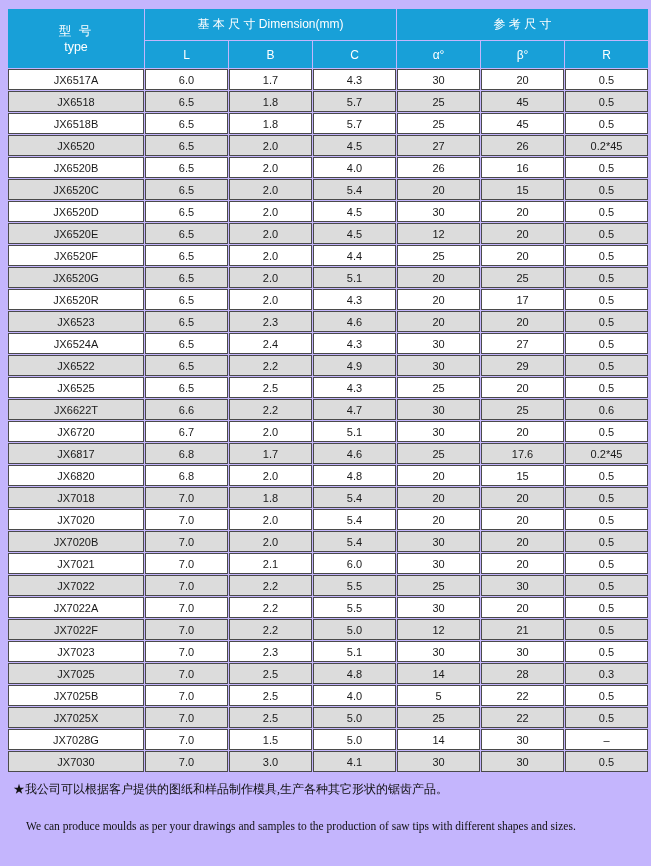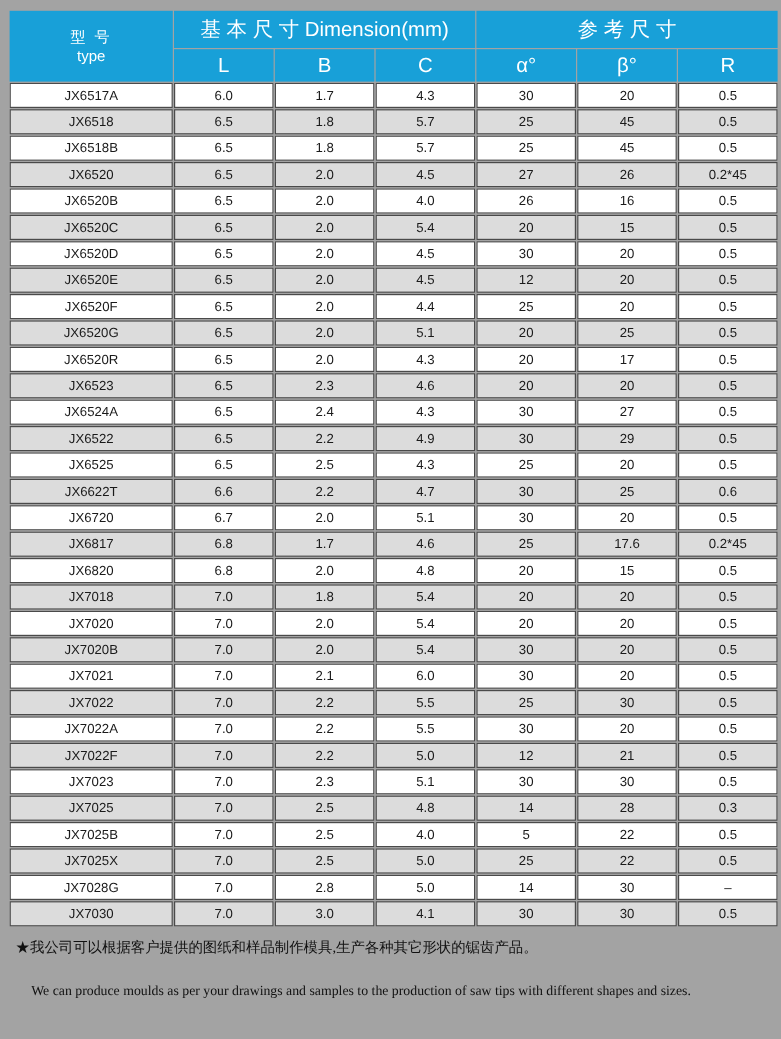--- a/index.html
+++ b/index.html
@@ -15,37 +15,37 @@
     width: 651px;
     height: 866px;
     background: #ffffff;
     font-family: "Liberation Sans", sans-serif;
     color: var(--body-text);
   }
   .page {
     position: relative;
     width: 651px;
     height: 866px;
-    background: #a3a3a3;
+    background: #c4b5fd;
     overflow: hidden;
   }
   table.spec {
     border-collapse: separate;
     border-spacing: 1px;
     table-layout: fixed;
     width: 636px;
     margin: 8px 0 0 7px;
   }
   table.spec col.c-type { width: 136px; }
   table.spec col.c-val { width: 83px; }
   th {
     background: var(--header-bg);
     color: var(--header-text);
     font-weight: normal;
-    font-size: 17px;
+    font-size: 12px;
     text-align: center;
     vertical-align: middle;
     padding: 0;
     border: none;
   }
   tr.h-top th { height: 31px; }
   tr.h-sub th { height: 27px; }
   th.type-head { height: auto; line-height: 16px; font-size: 12.5px; }
   th.type-head .zh { display: block; letter-spacing: 2px; }
   th.type-head .en { display: block; letter-spacing: 0; }
@@ -376,21 +376,21 @@
           <td>7.0</td>
           <td>2.5</td>
           <td>5.0</td>
           <td>25</td>
           <td>22</td>
           <td>0.5</td>
         </tr>
         <tr>
           <td>JX7028G</td>
           <td>7.0</td>
-          <td>2.8</td>
+          <td>1.5</td>
           <td>5.0</td>
           <td>14</td>
           <td>30</td>
           <td>–</td>
         </tr>
         <tr class="alt">
           <td>JX7030</td>
           <td>7.0</td>
           <td>3.0</td>
           <td>4.1</td>

